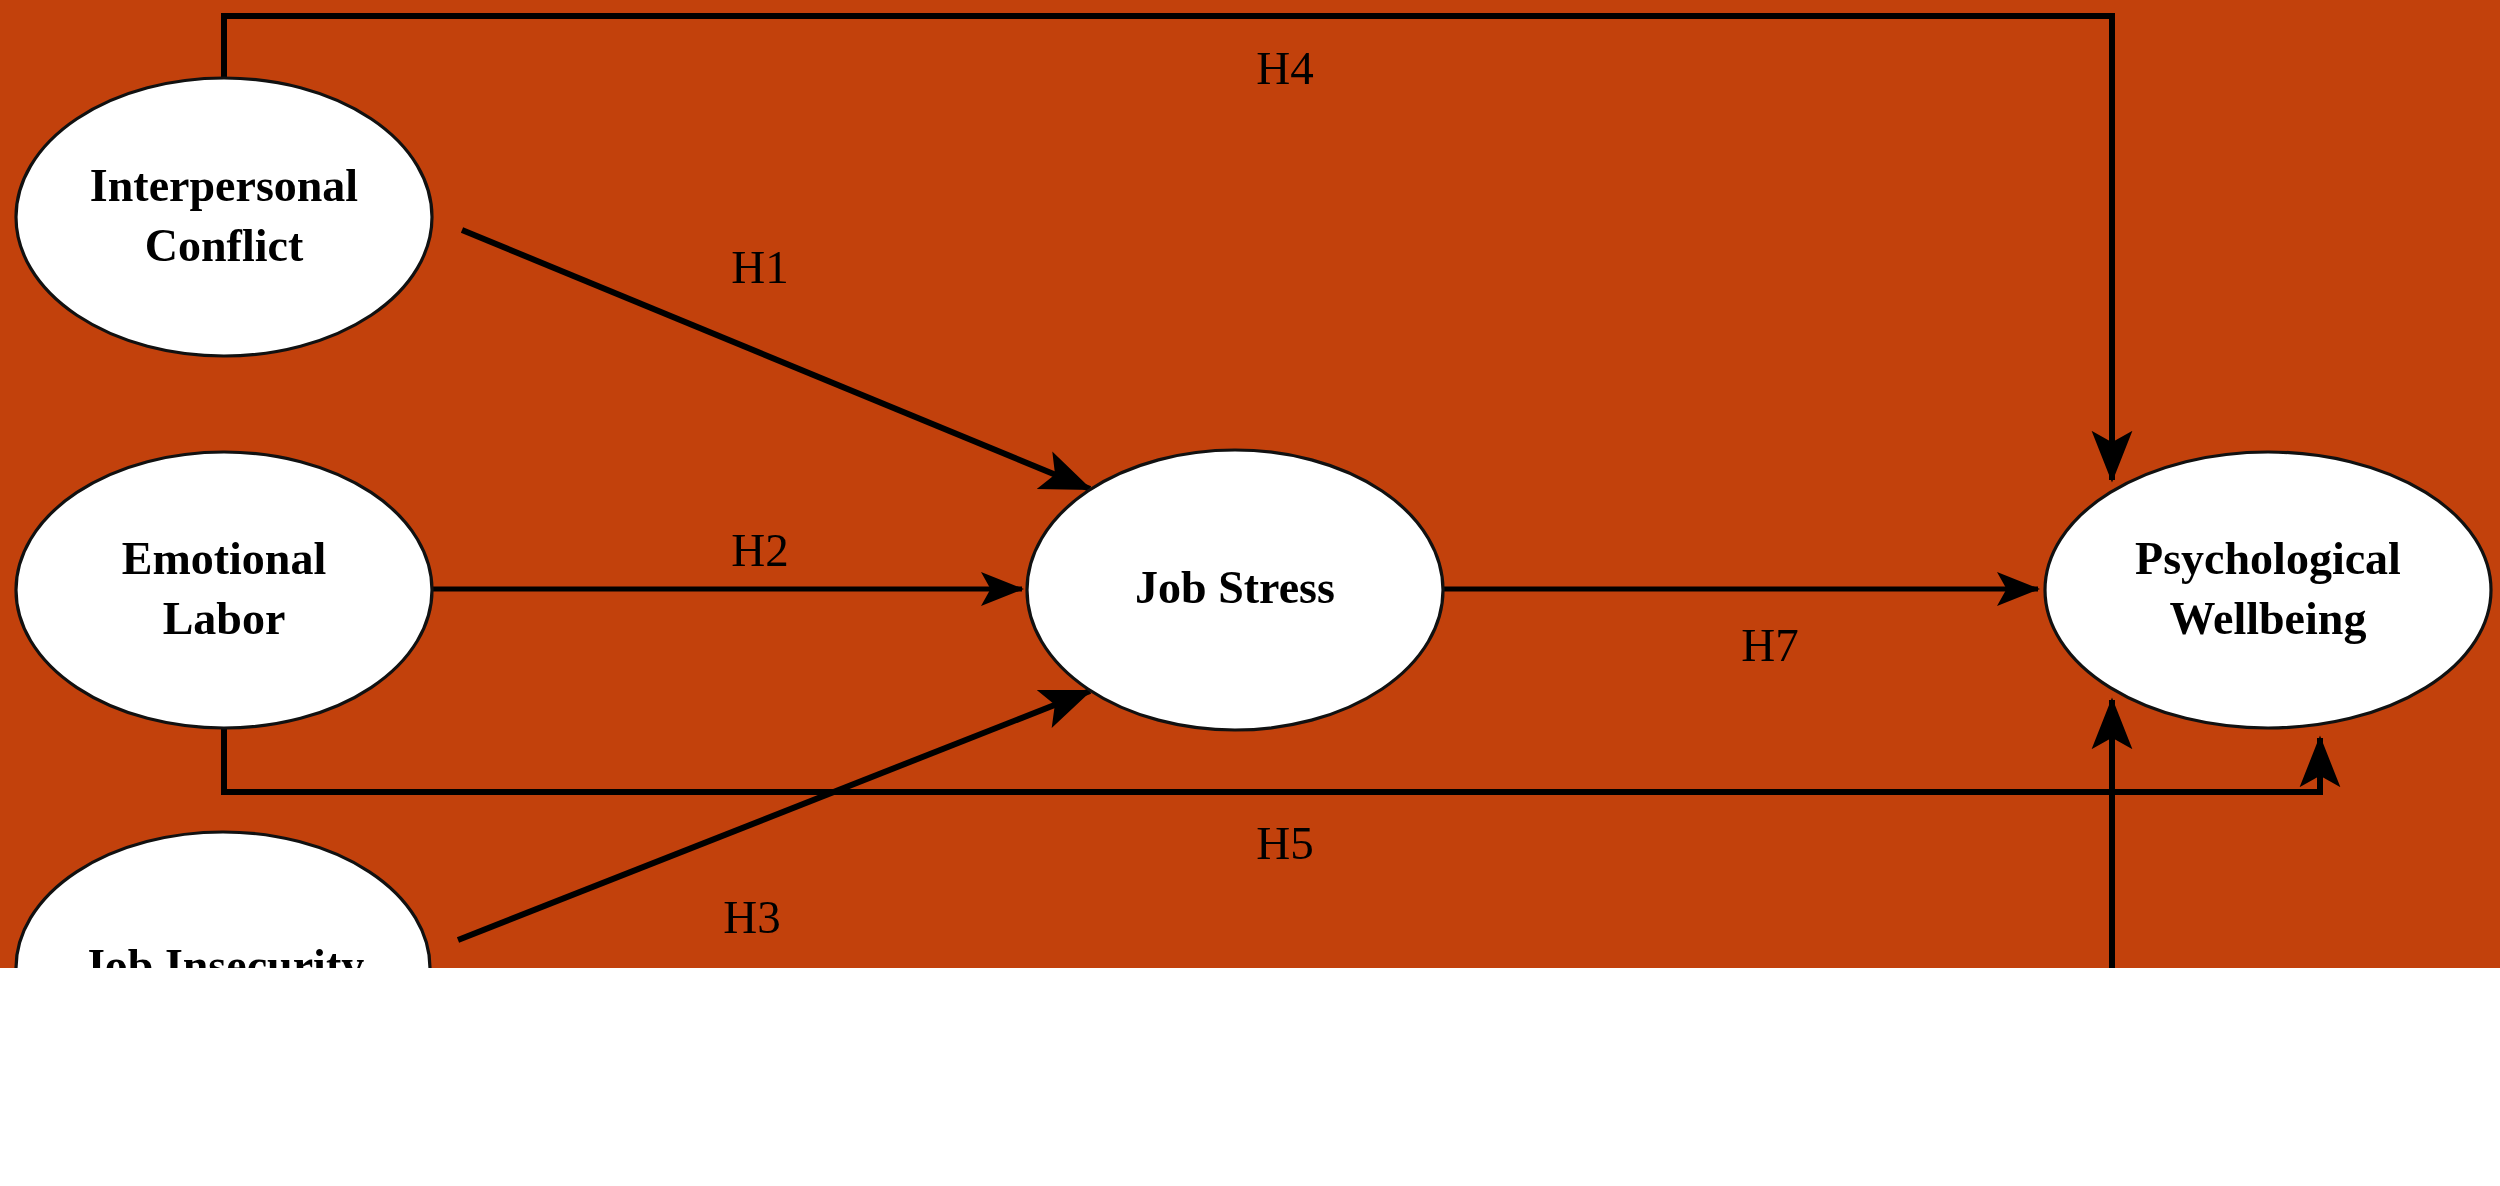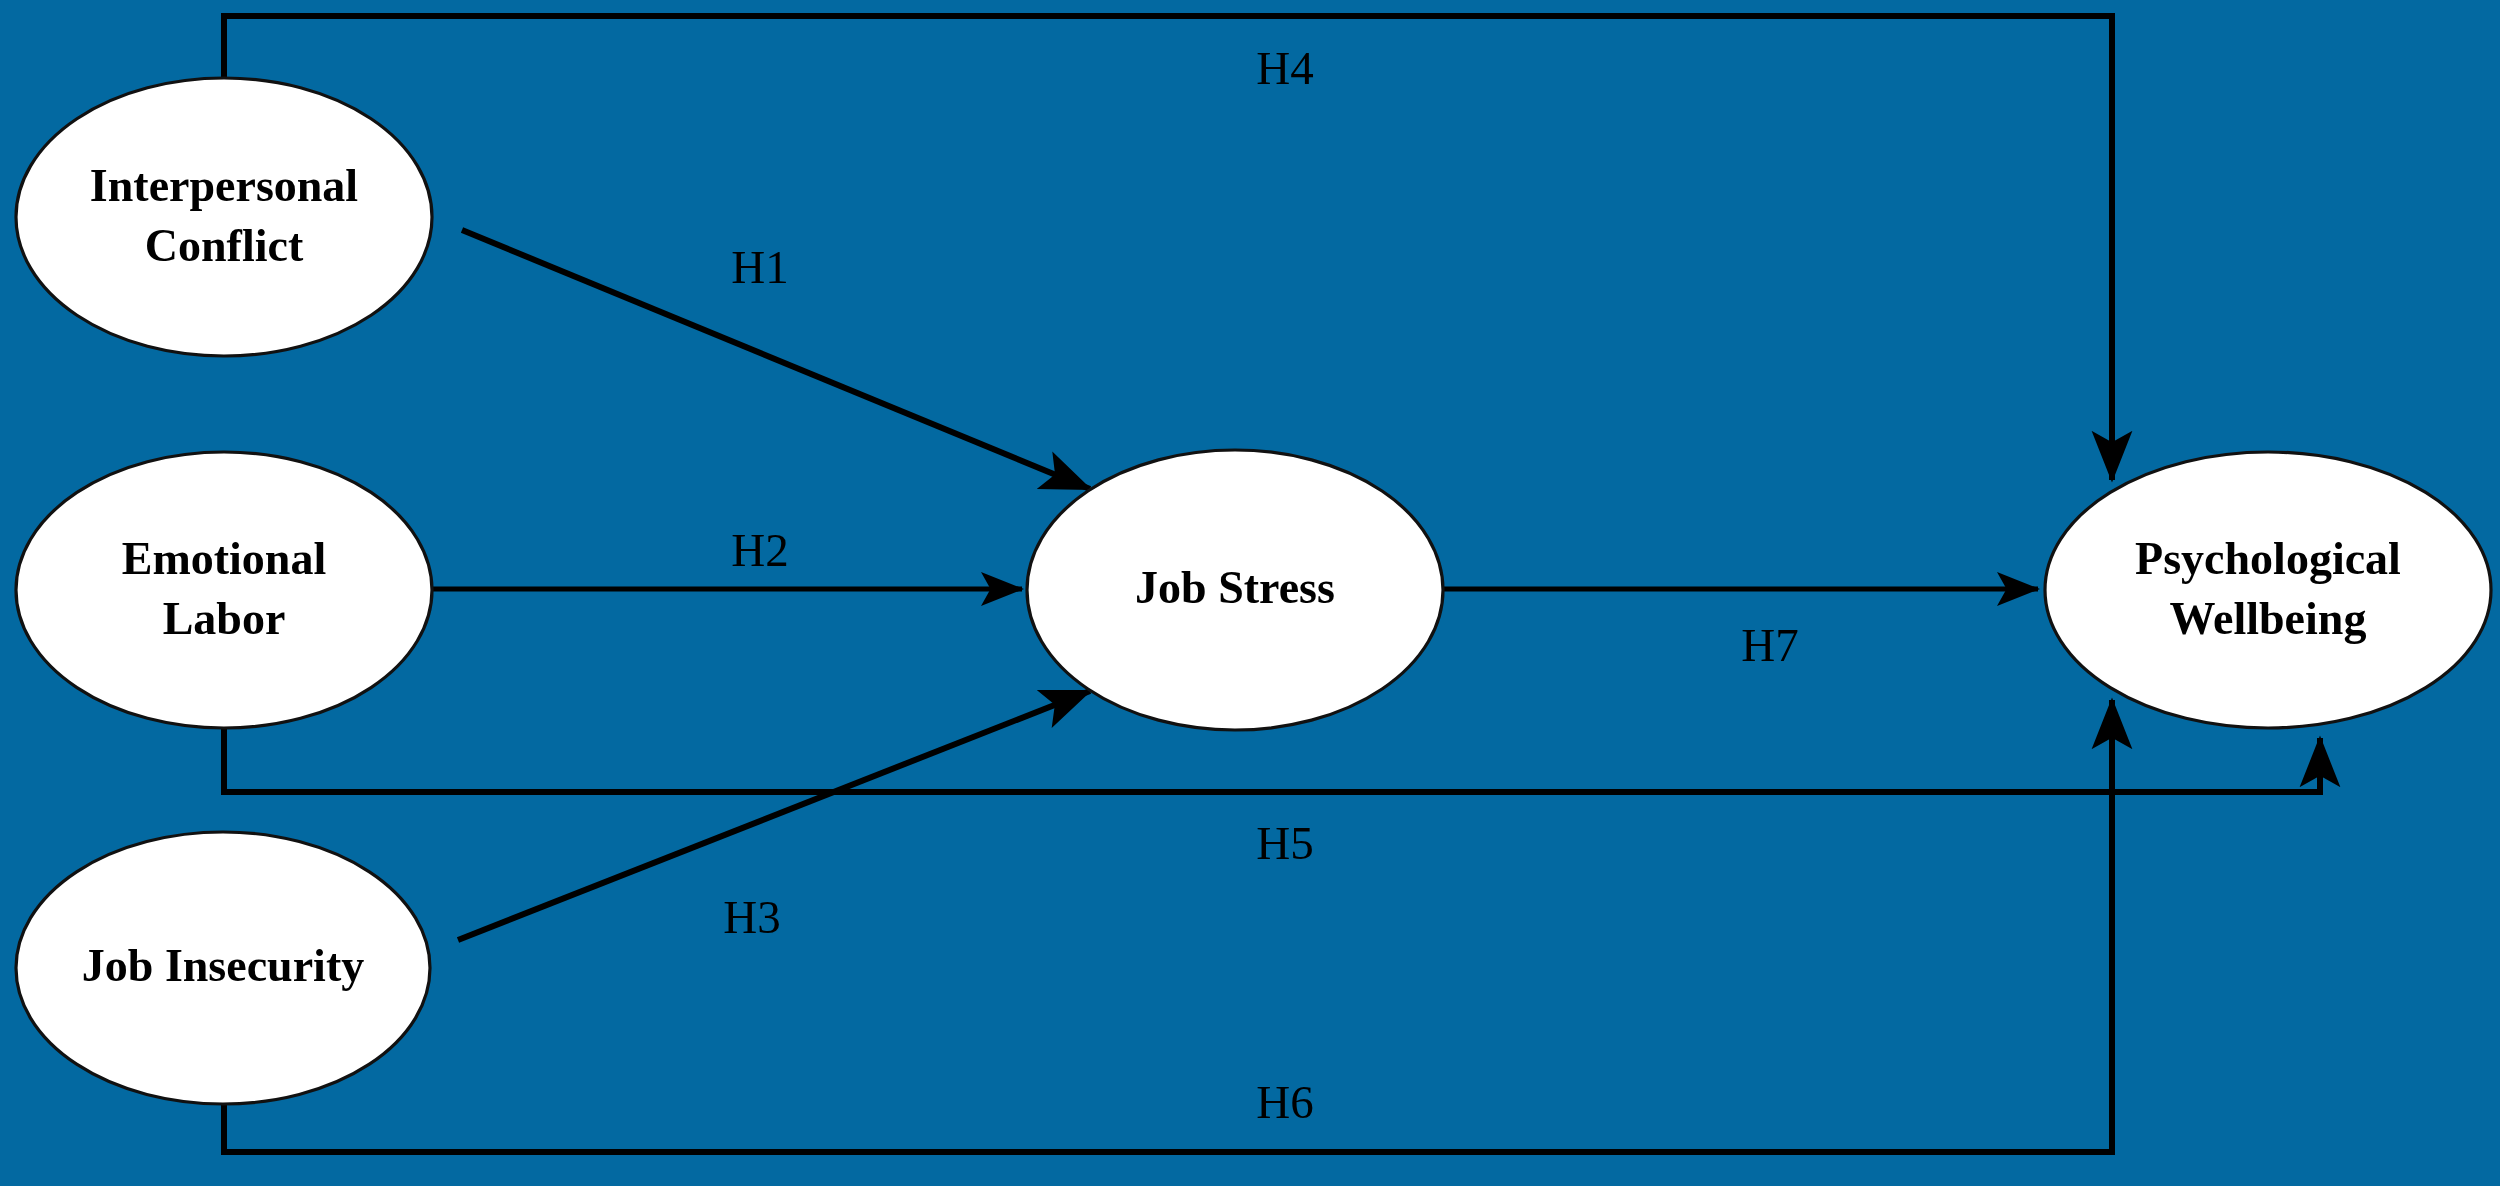--- a/index.html
+++ b/index.html
@@ -6,22 +6,22 @@
     margin: 0;
     padding: 0;
     background: #ffffff;
   }
   body {
     font-family: "Liberation Serif", "DejaVu Serif", serif;
   }
   #diagram-root {
     position: relative;
     width: 2500px;
-    height: 1186px;
-    background: #0369a1;
+    height: 968px;
+    background: #c2410c;
     overflow: hidden;
   }
   svg.model-canvas {
     display: block;
     width: 2500px;
     height: 1186px;
   }
   .node-ellipse {
     fill: #ffffff;
     stroke: #111111;

